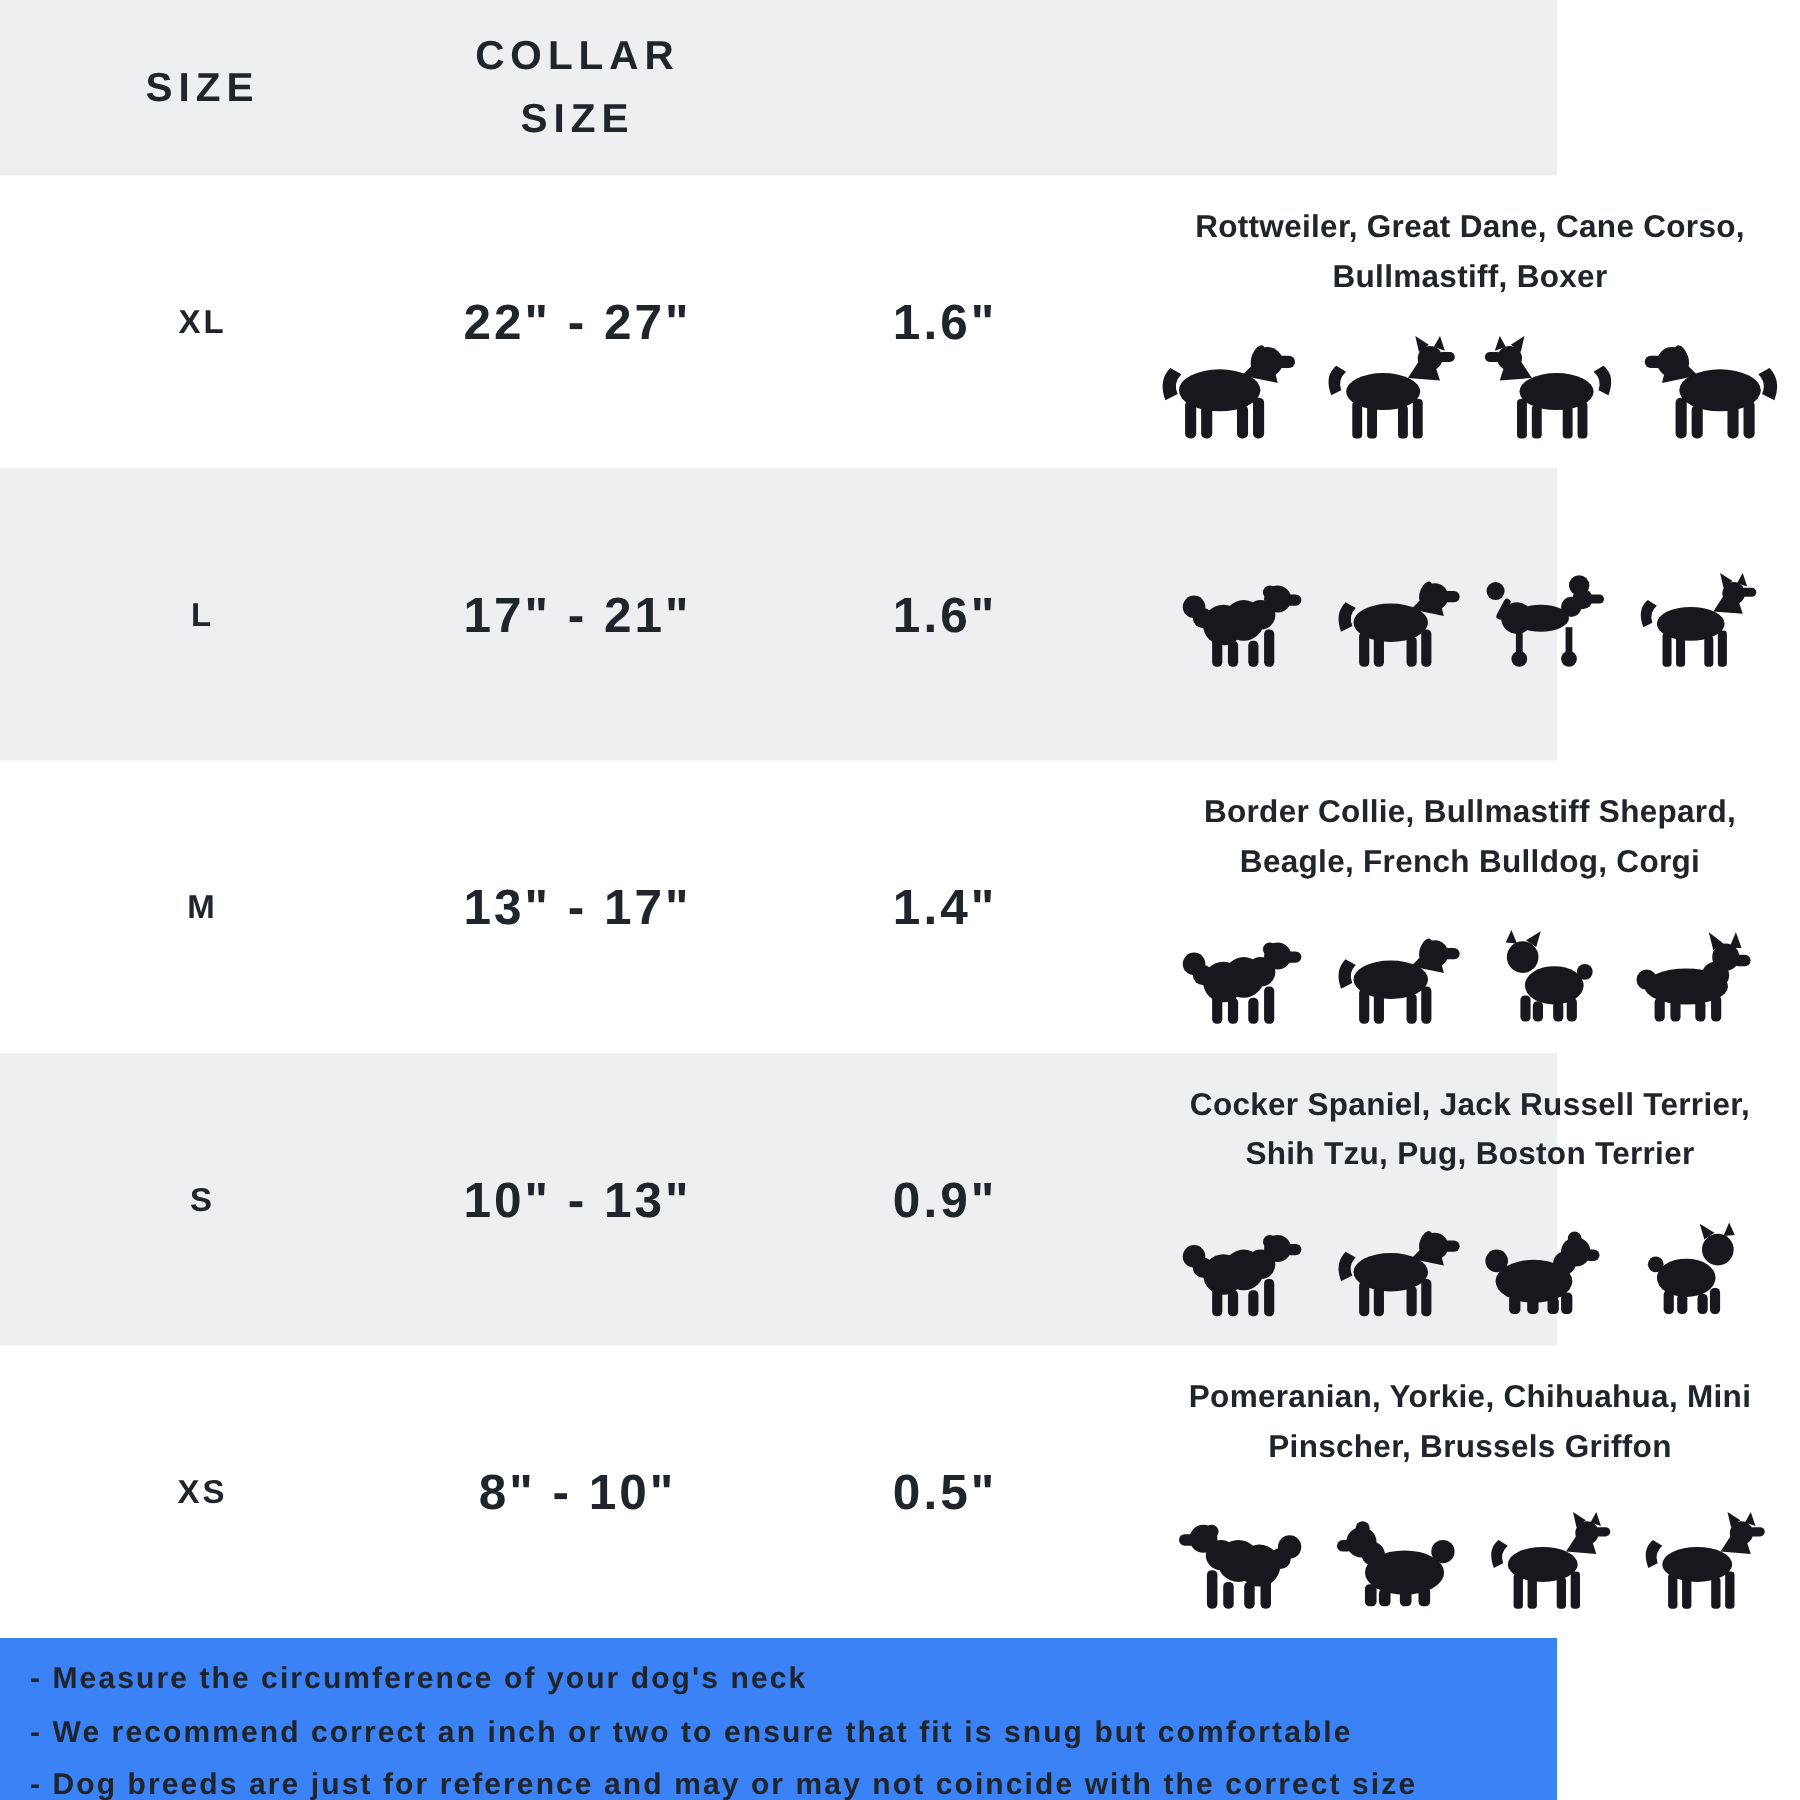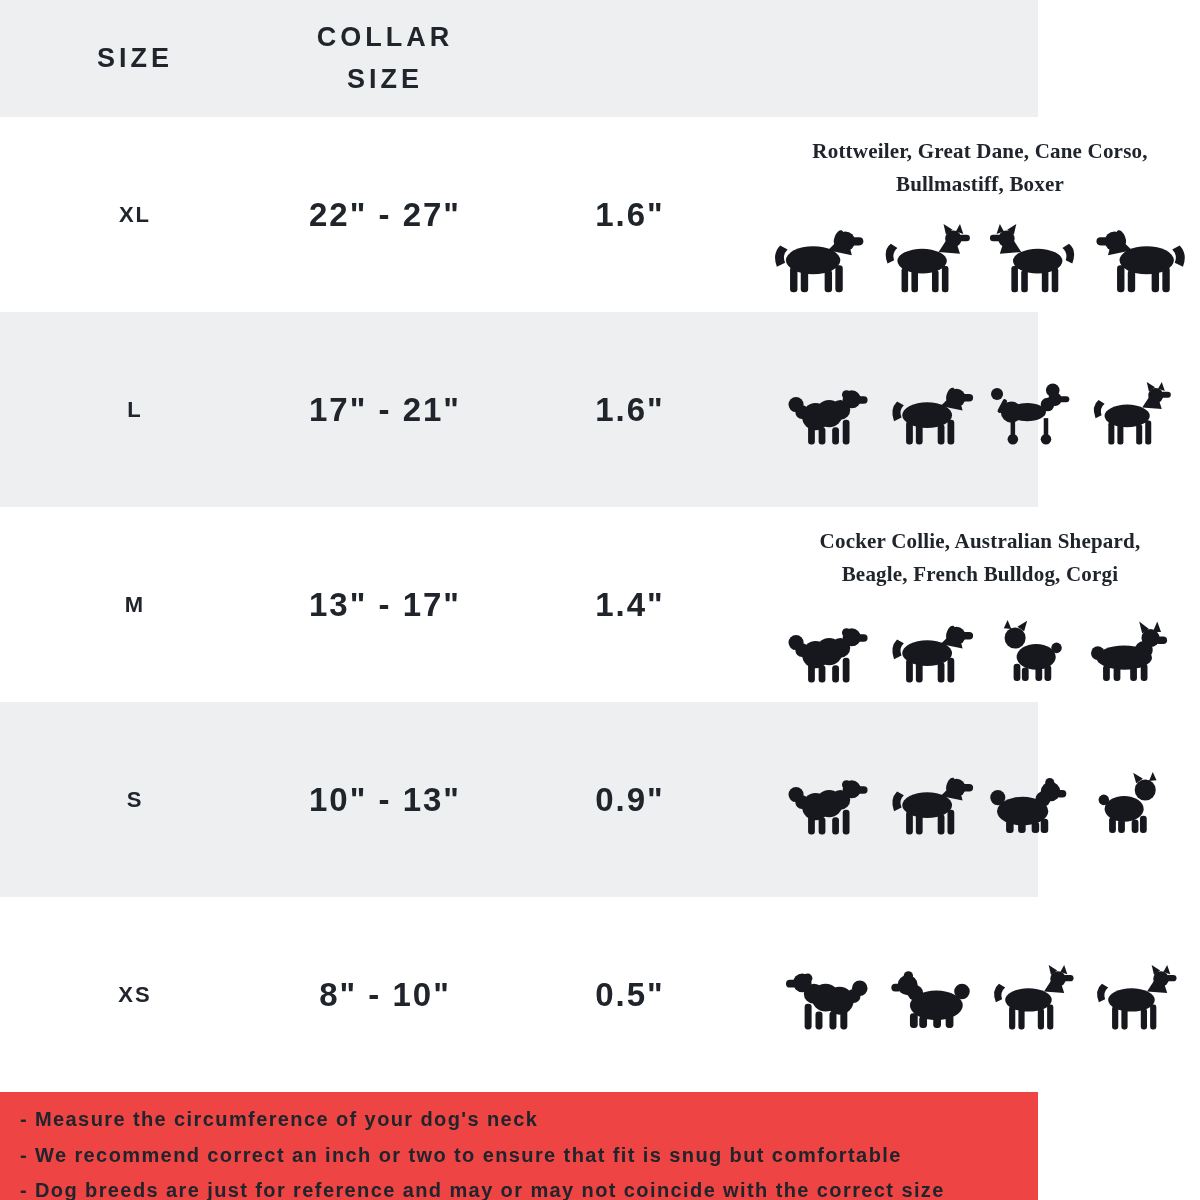--- a/index.html
+++ b/index.html
@@ -26,35 +26,35 @@
     letter-spacing:4px;
   }
   .hdr-collar{max-width:190px;margin:0 auto;line-height:1.55;}
   
   .row{height:195px;text-align:center;}
   .row.stripe{background:#edeff1;}
   .size-cell{font-size:22px;letter-spacing:2px;}
   .neck-cell,.width-cell{font-size:33px;letter-spacing:2px;white-space:nowrap;}
   .breeds-cell{
     display:flex;flex-direction:column;align-items:center;justify-content:center;
-    gap:21px;height:100%;font-family:Liberation Serif, serif;
+    gap:21px;height:100%;
   }
   .breeds-text{
     font-size:21px;line-height:1.58;max-width:382px;letter-spacing:0.2px;
   }
   .dogs{
     display:flex;align-items:flex-end;justify-content:center;gap:10px;height:72px;
   }
   .dogs svg{height:64px;width:auto;display:block;fill:#16181d;}
   .row-0 .dogs svg{height:70px;}
   .row-4 .dogs svg{height:66px;}
   
   .notes{
     height:108px;
-    background:#ef4444;
+    background:#3b82f6;
     padding:10px 10px 0 20px;
     box-sizing:border-box;
     font-size:20px;
     letter-spacing:1.4px;
     line-height:1.78;
   }
 </style>
 </head>
 <body>
 
@@ -204,21 +204,21 @@
             </svg>
           </div>
     </div>
   </div>
 
   <div class="grid-row row row-2">
     <div class="size-cell">M</div>
     <div class="neck-cell">13" - 17"</div>
     <div class="width-cell">1.4"</div>
     <div class="breeds-cell">
-      <div class="breeds-text">Cocker Collie, Australian Shepard, Beagle, French Bulldog, Corgi</div>
+      <div class="breeds-text">Border Collie, Bullmastiff Shepard, Beagle, French Bulldog, Corgi</div>
       <div class="dogs">
             <svg viewBox="0 0 120 85">
               <g>
                 <circle cx="16" cy="30" r="10"></circle>
                 <circle cx="24" cy="40" r="9"></circle>
                 <circle cx="42" cy="46" r="18"></circle>
                 <circle cx="60" cy="42" r="18"></circle>
                 <circle cx="75" cy="37" r="13"></circle>
                 <circle cx="90" cy="23" r="12"></circle>
                 <circle cx="83" cy="17" r="6"></circle>
@@ -273,20 +273,21 @@
             </svg>
           </div>
     </div>
   </div>
 
   <div class="grid-row row row-3 stripe">
     <div class="size-cell">S</div>
     <div class="neck-cell">10" - 13"</div>
     <div class="width-cell">0.9"</div>
     <div class="breeds-cell">
+      <div class="breeds-text">Cocker Spaniel, Jack Russell Terrier, Shih Tzu, Pug, Boston Terrier</div>
       <div class="dogs">
             <svg viewBox="0 0 120 85">
               <g>
                 <circle cx="16" cy="30" r="10"></circle>
                 <circle cx="24" cy="40" r="9"></circle>
                 <circle cx="42" cy="46" r="18"></circle>
                 <circle cx="60" cy="42" r="18"></circle>
                 <circle cx="75" cy="37" r="13"></circle>
                 <circle cx="90" cy="23" r="12"></circle>
                 <circle cx="83" cy="17" r="6"></circle>
@@ -340,20 +341,21 @@
             </svg>
           </div>
     </div>
   </div>
 
   <div class="grid-row row row-4">
     <div class="size-cell">XS</div>
     <div class="neck-cell">8" - 10"</div>
     <div class="width-cell">0.5"</div>
     <div class="breeds-cell">
+      <div class="breeds-text">Pomeranian, Yorkie, Chihuahua, Mini Pinscher, Brussels Griffon</div>
       <div class="dogs">
             <svg viewBox="0 0 120 85">
               <g transform="translate(120,0) scale(-1,1)">
                 <circle cx="16" cy="30" r="10"></circle>
                 <circle cx="24" cy="40" r="9"></circle>
                 <circle cx="42" cy="46" r="18"></circle>
                 <circle cx="60" cy="42" r="18"></circle>
                 <circle cx="75" cy="37" r="13"></circle>
                 <circle cx="90" cy="23" r="12"></circle>
                 <circle cx="83" cy="17" r="6"></circle>

